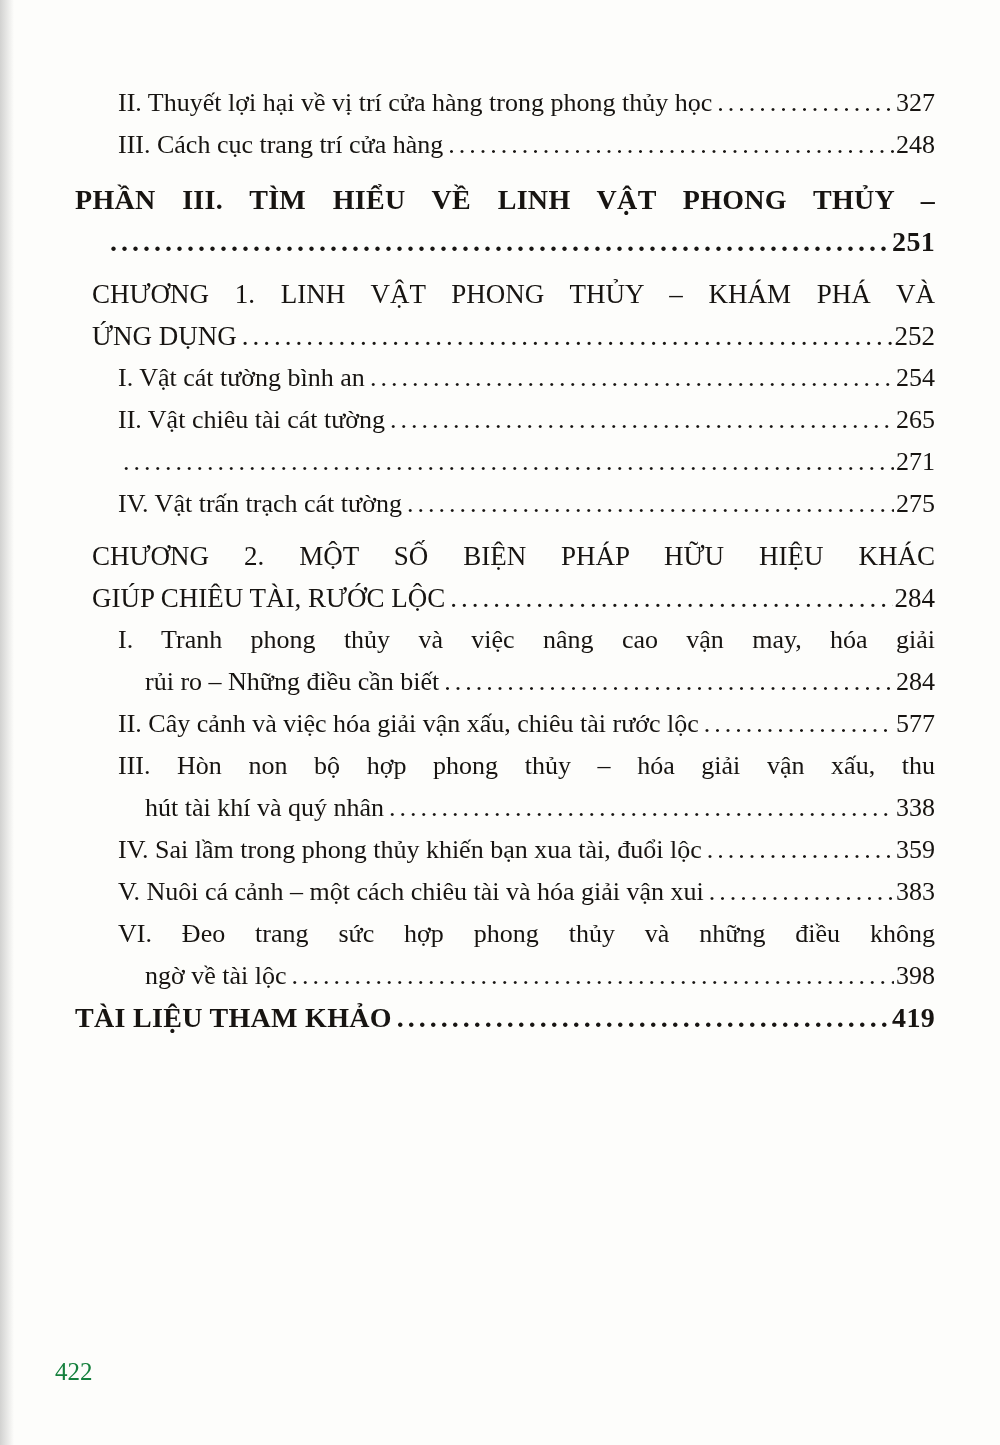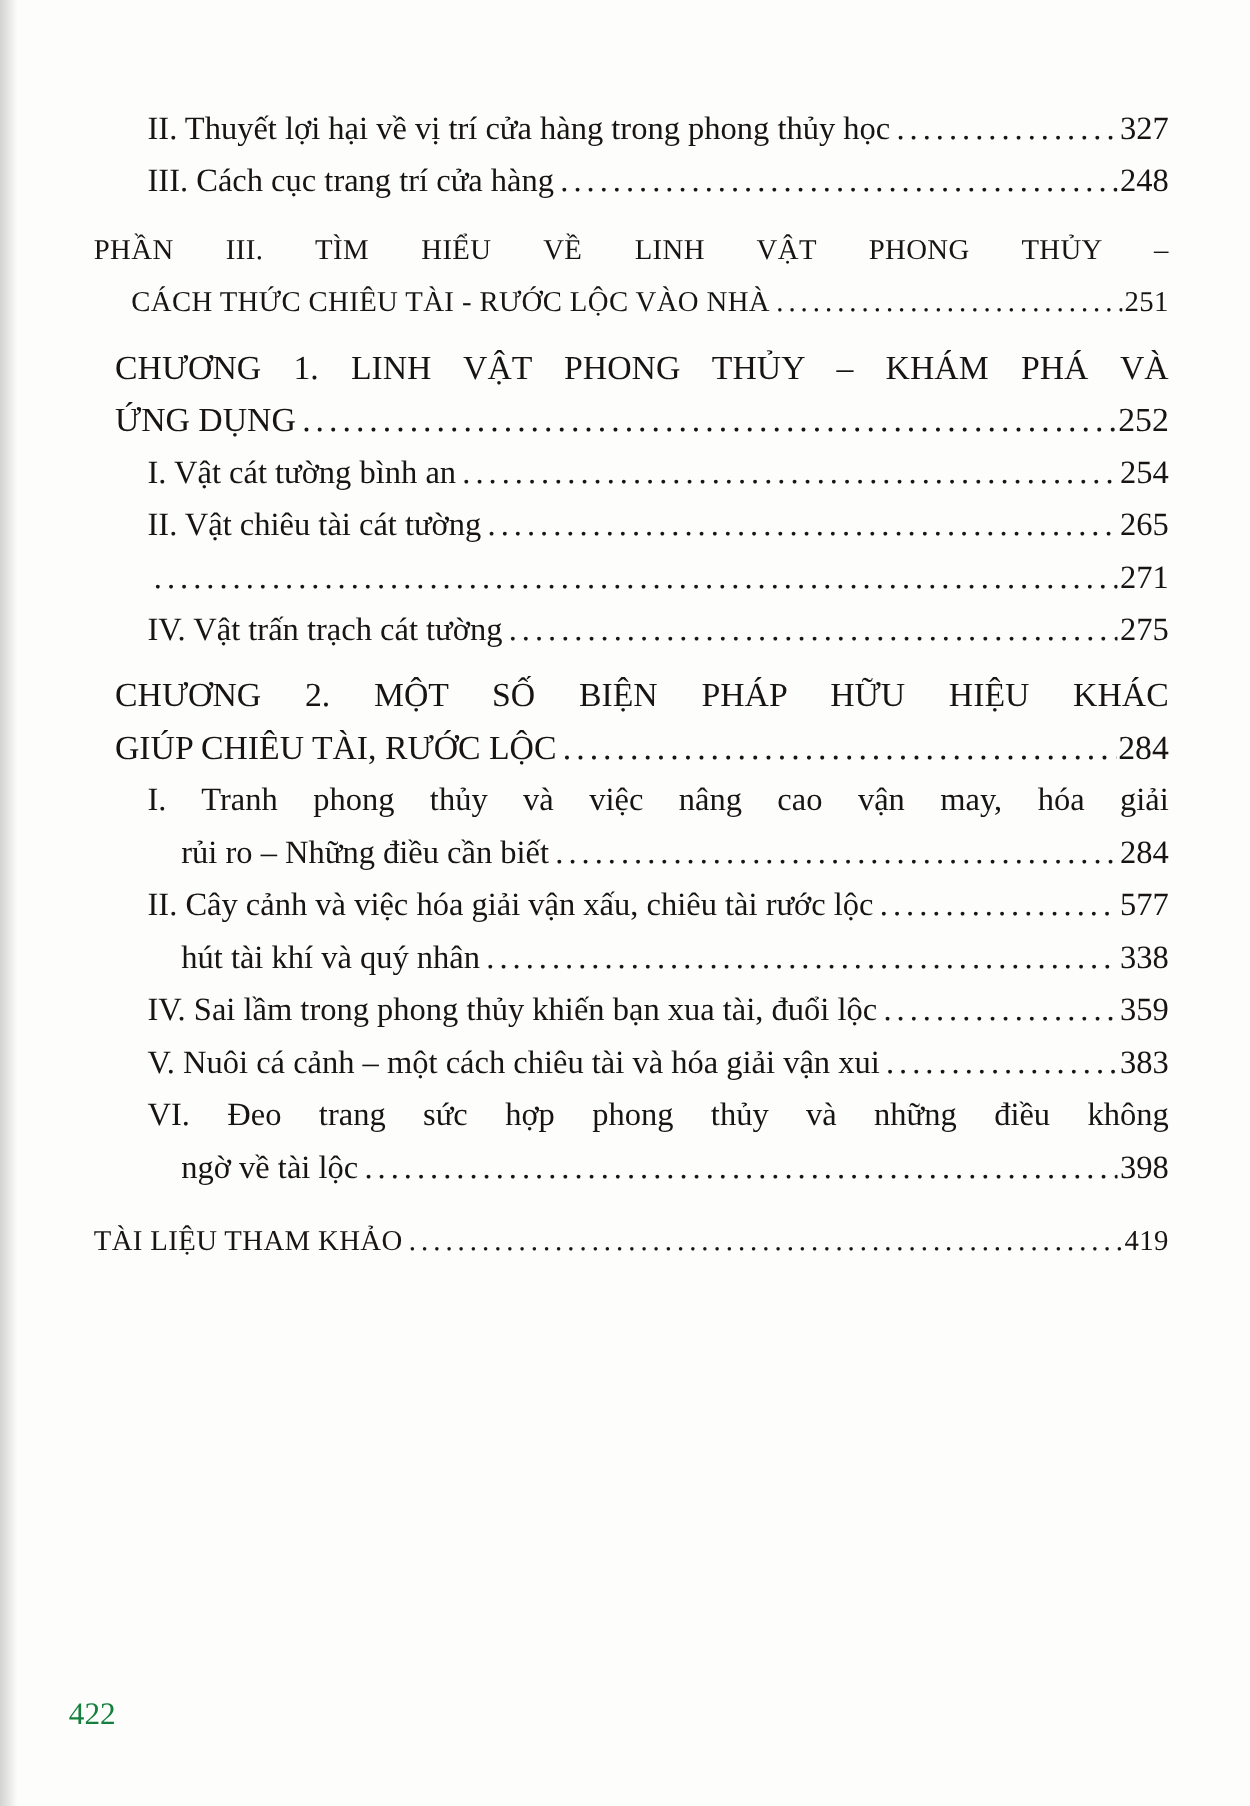--- a/index.html
+++ b/index.html
@@ -28,25 +28,25 @@
     position: absolute;
     left: 75px;
     top: 82px;
     width: 860px;
   }
 
   .entry { line-height: 42px; }
 
   .lvl-item   { font-size: 26px; padding-left: 43px; }
   .lvl-chuong { font-size: 27px; padding-left: 17px; }
-  .lvl-phan   { font-size: 23px; font-weight: normal; letter-spacing: 0.3px; }
+  .lvl-phan   { font-size: 28px; font-weight: bold; letter-spacing: 0.3px; }
 
   .mt-md { margin-top: 10px; }
   .mt-lg { margin-top: 13px; }
-  .mt-xl { margin-top: 17px; }
+  .mt-xl { }
 
   .row { display: flex; align-items: baseline; }
   .lvl-phan  .cont { padding-left: 30px; }
   .lvl-item  .cont { padding-left: 27px; }
 
   .t  { flex: 0 1 auto; }
   .dots {
     flex: 1 1 30px;
     min-width: 0;
     overflow: hidden;
@@ -89,21 +89,20 @@
       <div class="row">
         <span class="t">III. Cách cục trang trí cửa hàng</span>
         <span class="dots">............................................................................................................................................................................................................................................................................................................</span>
         <span class="pg">248</span>
       </div>
     </div>
 
     <div class="entry lvl-phan mt-lg">
       <div class="jline">PHẦN III. TÌM HIỂU VỀ LINH VẬT PHONG THỦY –</div>
       <div class="row cont">
-        <span class="t">CÁCH THỨC CHIÊU TÀI - RƯỚC LỘC VÀO NHÀ</span>
         <span class="dots">............................................................................................................................................................................................................................................................................................................</span>
         <span class="pg">251</span>
       </div>
     </div>
 
     <div class="entry lvl-chuong mt-md">
       <div class="jline">CHƯƠNG 1. LINH VẬT PHONG THỦY – KHÁM PHÁ VÀ</div>
       <div class="row cont">
         <span class="t">ỨNG DỤNG</span>
         <span class="dots">............................................................................................................................................................................................................................................................................................................</span>
@@ -162,20 +161,21 @@
 
     <div class="entry lvl-item">
       <div class="row">
         <span class="t">II. Cây cảnh và việc hóa giải vận xấu, chiêu tài rước lộc</span>
         <span class="dots">............................................................................................................................................................................................................................................................................................................</span>
         <span class="pg">577</span>
       </div>
     </div>
 
     <div class="entry lvl-item">
+      <div class="jline">III. Hòn non bộ hợp phong thủy – hóa giải vận xấu, thu</div>
       <div class="row cont">
         <span class="t">hút tài khí và quý nhân</span>
         <span class="dots">............................................................................................................................................................................................................................................................................................................</span>
         <span class="pg">338</span>
       </div>
     </div>
 
     <div class="entry lvl-item">
       <div class="row">
         <span class="t">IV. Sai lầm trong phong thủy khiến bạn xua tài, đuổi lộc</span>

